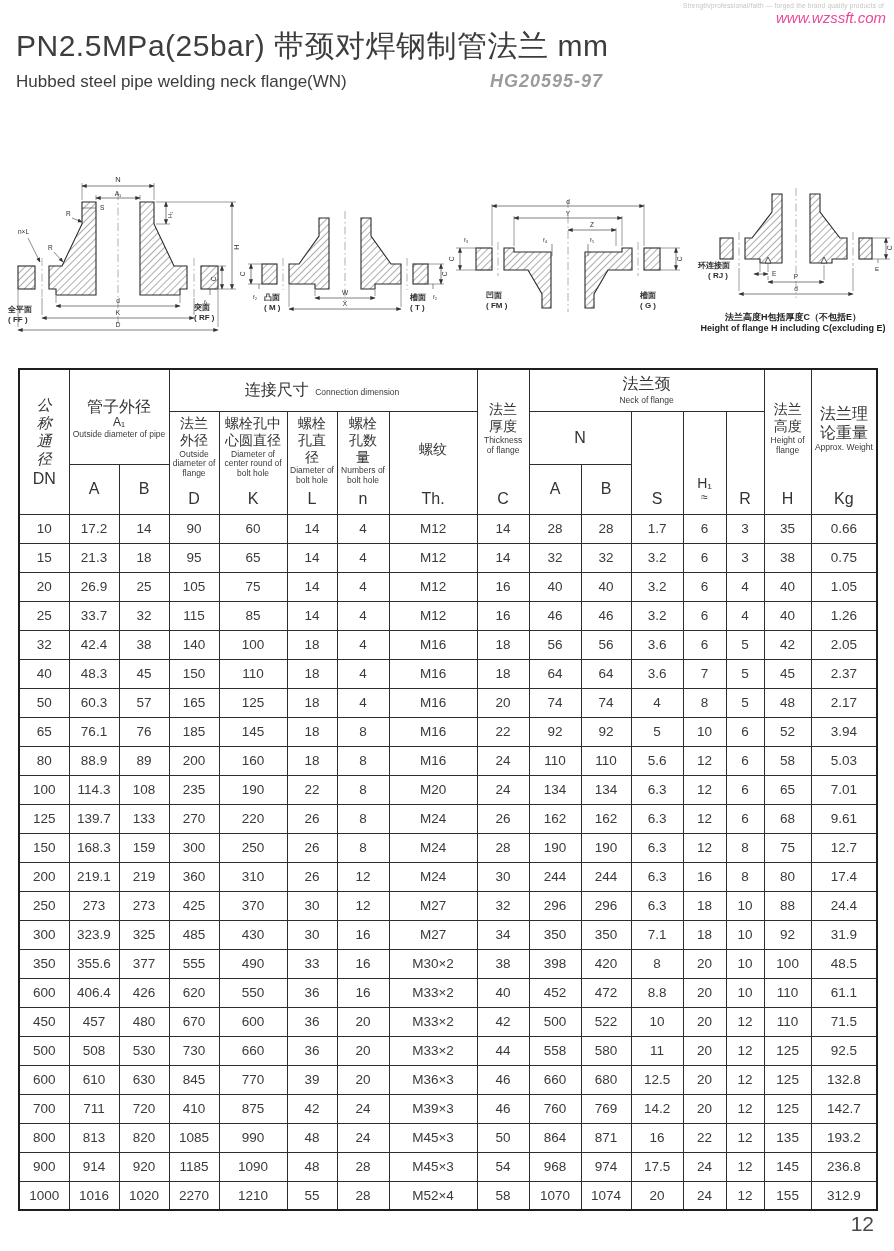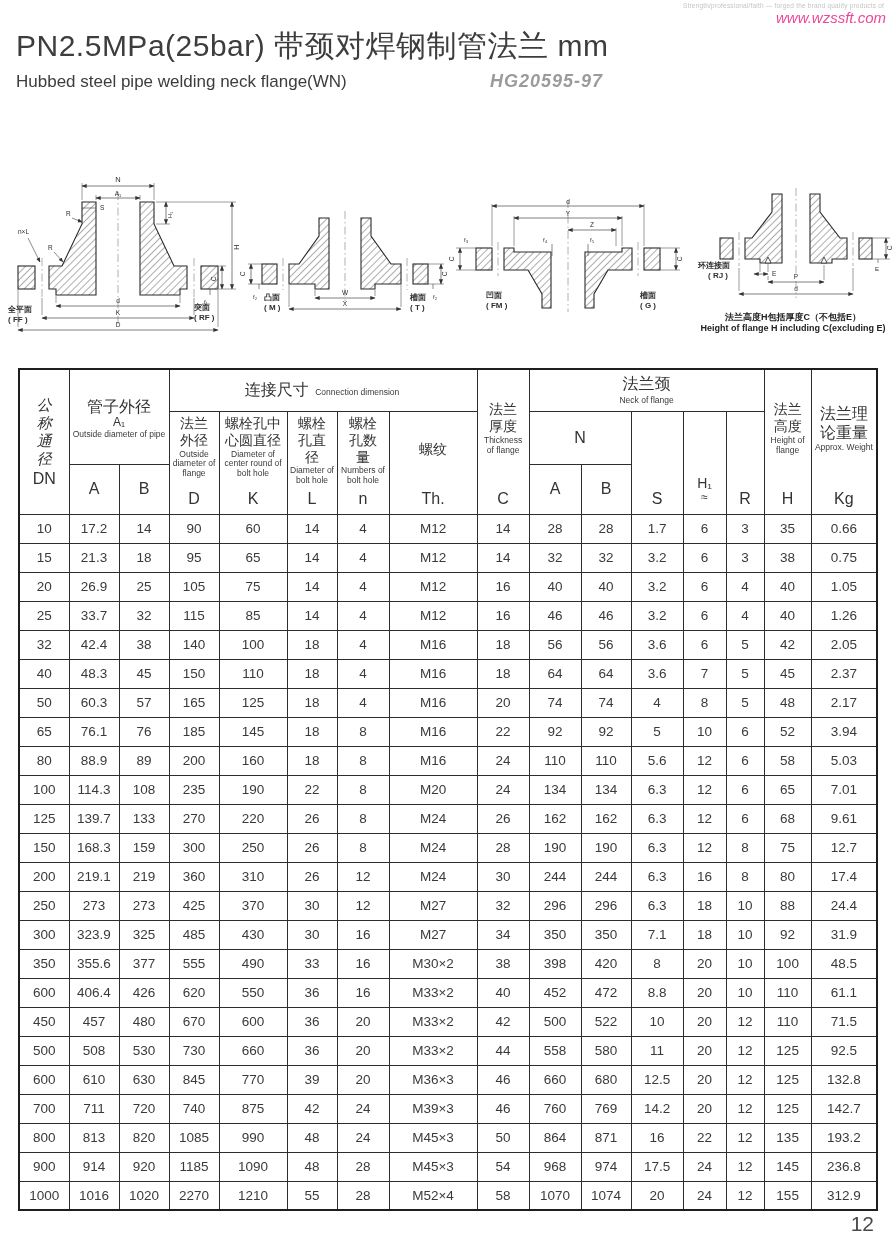--- a/index.html
+++ b/index.html
@@ -746,21 +746,21 @@
         <td>12.5</td>
         <td>20</td>
         <td>12</td>
         <td>125</td>
         <td>132.8</td>
       </tr>
       <tr>
         <td>700</td>
         <td>711</td>
         <td>720</td>
-        <td>740</td>
+        <td>410</td>
         <td>875</td>
         <td>42</td>
         <td>24</td>
         <td>M39×3</td>
         <td>46</td>
         <td>760</td>
         <td>769</td>
         <td>14.2</td>
         <td>20</td>
         <td>12</td>

